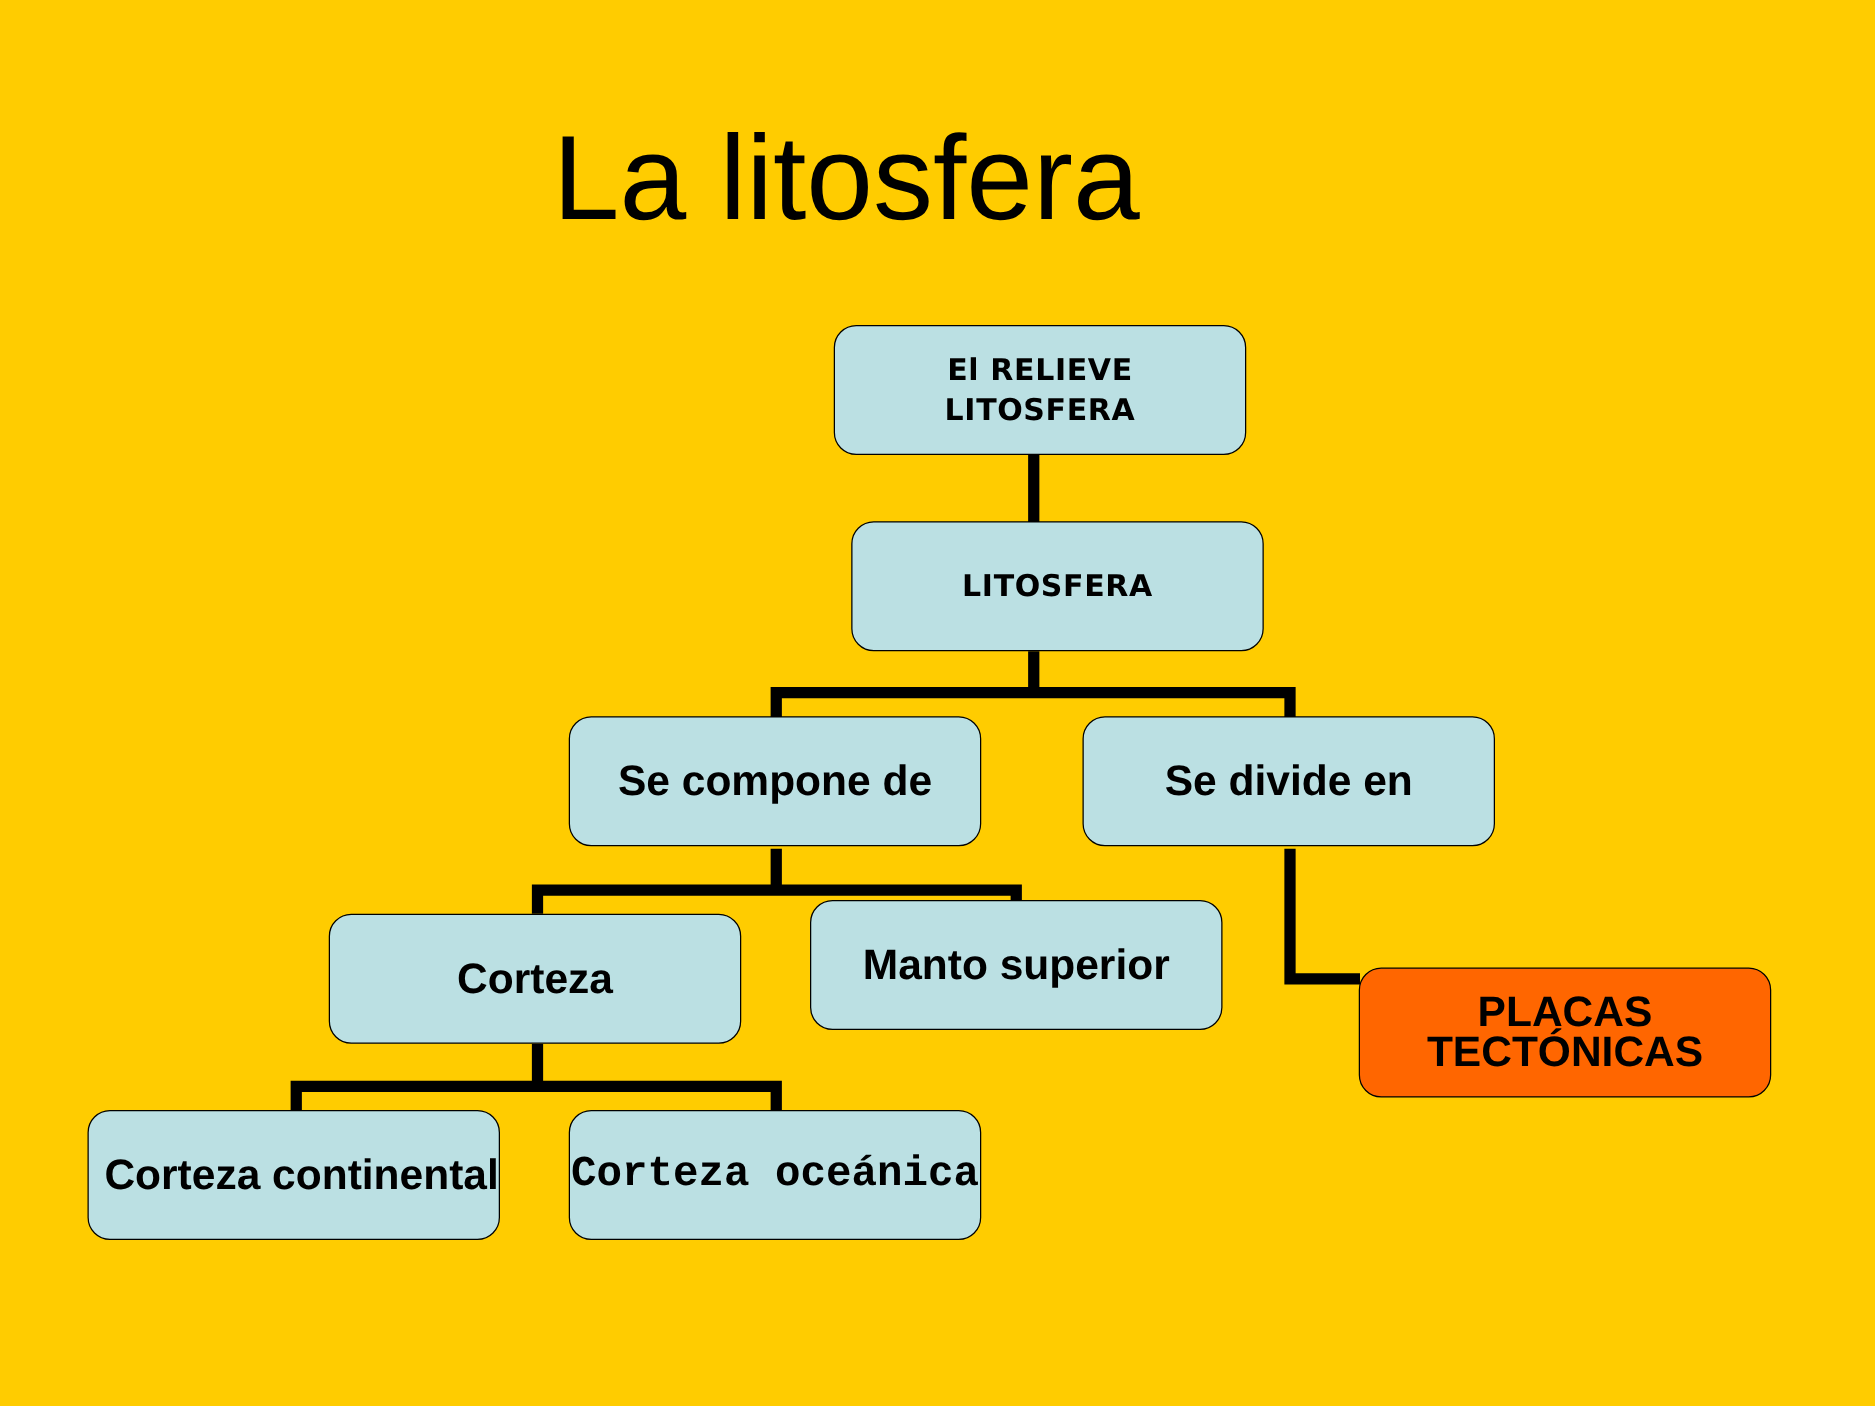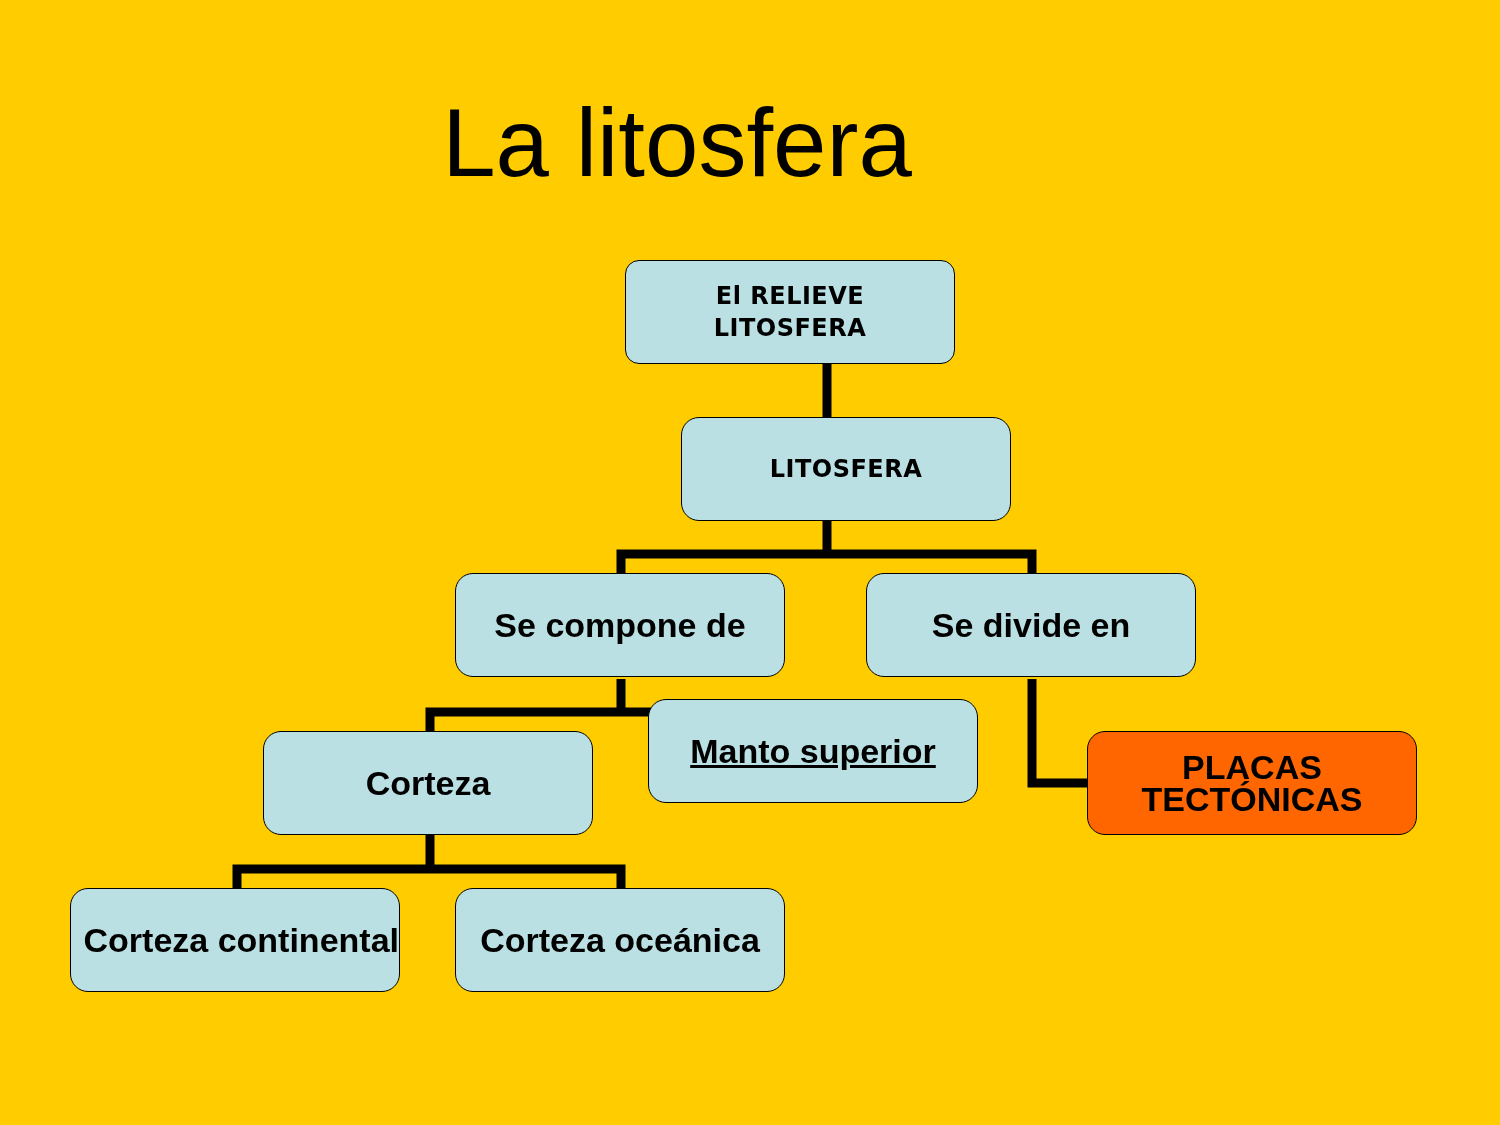--- a/index.html
+++ b/index.html
@@ -26,38 +26,38 @@
     border-radius: 18px;
     display: flex; align-items: center; justify-content: center;
     text-align: center;
     font-weight: bold; font-size: 34px; color: #000;
     line-height: 32px;
   }
   .node.comic {
     font-family: "DejaVu Sans", sans-serif;
     font-size: 24px; letter-spacing: 0.5px;
   }
-  .node.accent { background: #FF6600; }
+  .node.accent { background: #FF6600; margin-top: 43px; }
 </style>
 </head>
 <body>
 
 <div class="title">La litosfera</div>
 
 <svg class="connectors" width="1500" height="1125">
   <g fill="none" stroke="#000" stroke-width="9" stroke-linejoin="miter">
     <path d="M827 364 V418"></path>
     <path d="M827 521 V554 M621 574 V554 H1032 V574"></path>
     <path d="M621 679 V712 M430 731 V712 H813 V731"></path>
     <path d="M1032 679 V783 H1088"></path>
     <path d="M430 835 V869 M237 888 V869 H621 V888"></path>
   </g>
 </svg>
 
-<div class="node comic" style="left:625px; top:260px;border-radius:14px;">
+<div class="node comic" style="left:667px; top:260px;">
   <div>
     <div>El RELIEVE</div>
     <div>LITOSFERA</div>
   </div>
 </div>
 
 <div class="node comic" style="left:661px; top:417px;margin-left:20px;">
   <span>LITOSFERA</span>
 </div>
 
@@ -66,27 +66,27 @@
 </div>
 
 <div class="node" style="left:866px; top:573px;">
   <span>Se divide en</span>
 </div>
 
 <div class="node" style="left:263px; top:731px;">
   <span>Corteza</span>
 </div>
 
-<div class="node" style="left:648px; top:699px;text-decoration:underline;">
+<div class="node" style="left:648px; top:720px;">
   <span>Manto superior</span>
 </div>
 
 <div class="node accent" style="left:1087px; top:731px;">
   <span>PLACAS TECTÓNICAS</span>
 </div>
 
 <div class="node" style="left:70px; top:888px;justify-content:flex-end;">
   <span>Corteza continental</span>
 </div>
 
-<div class="node" style="left:455px; top:888px;">
+<div class="node" style="left:455px; top:888px;font-family:Liberation Mono, monospace;">
   <span>Corteza oceánica</span>
 </div>
 
 </body></html>

